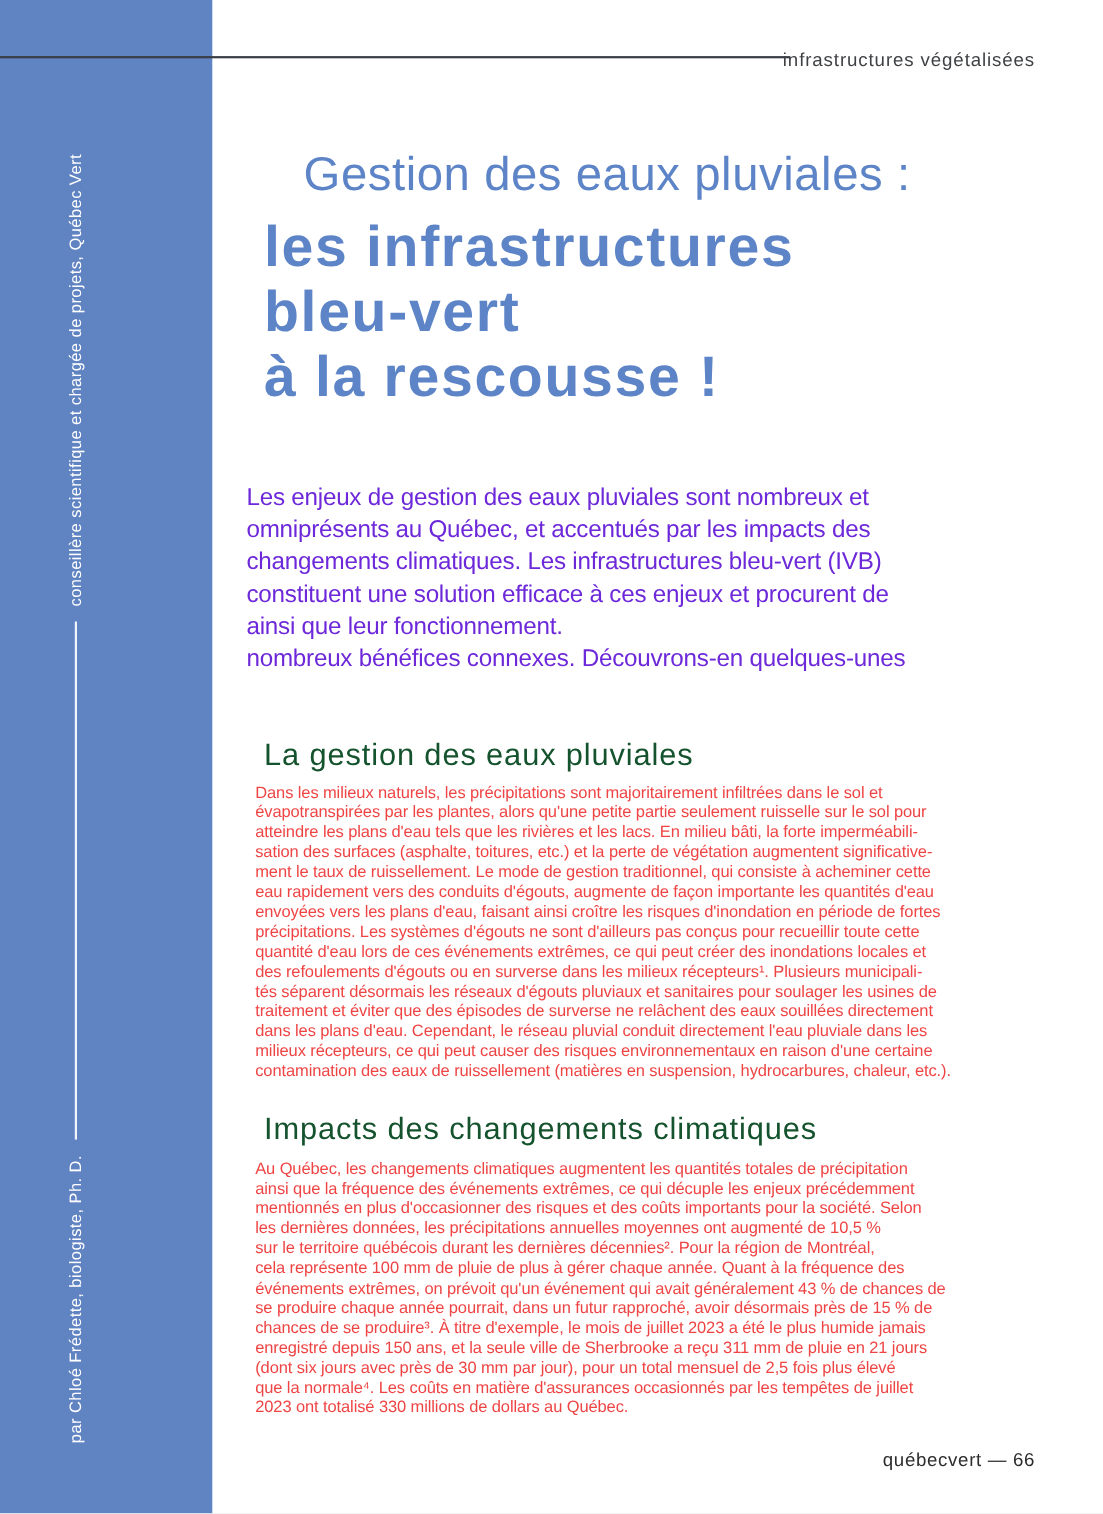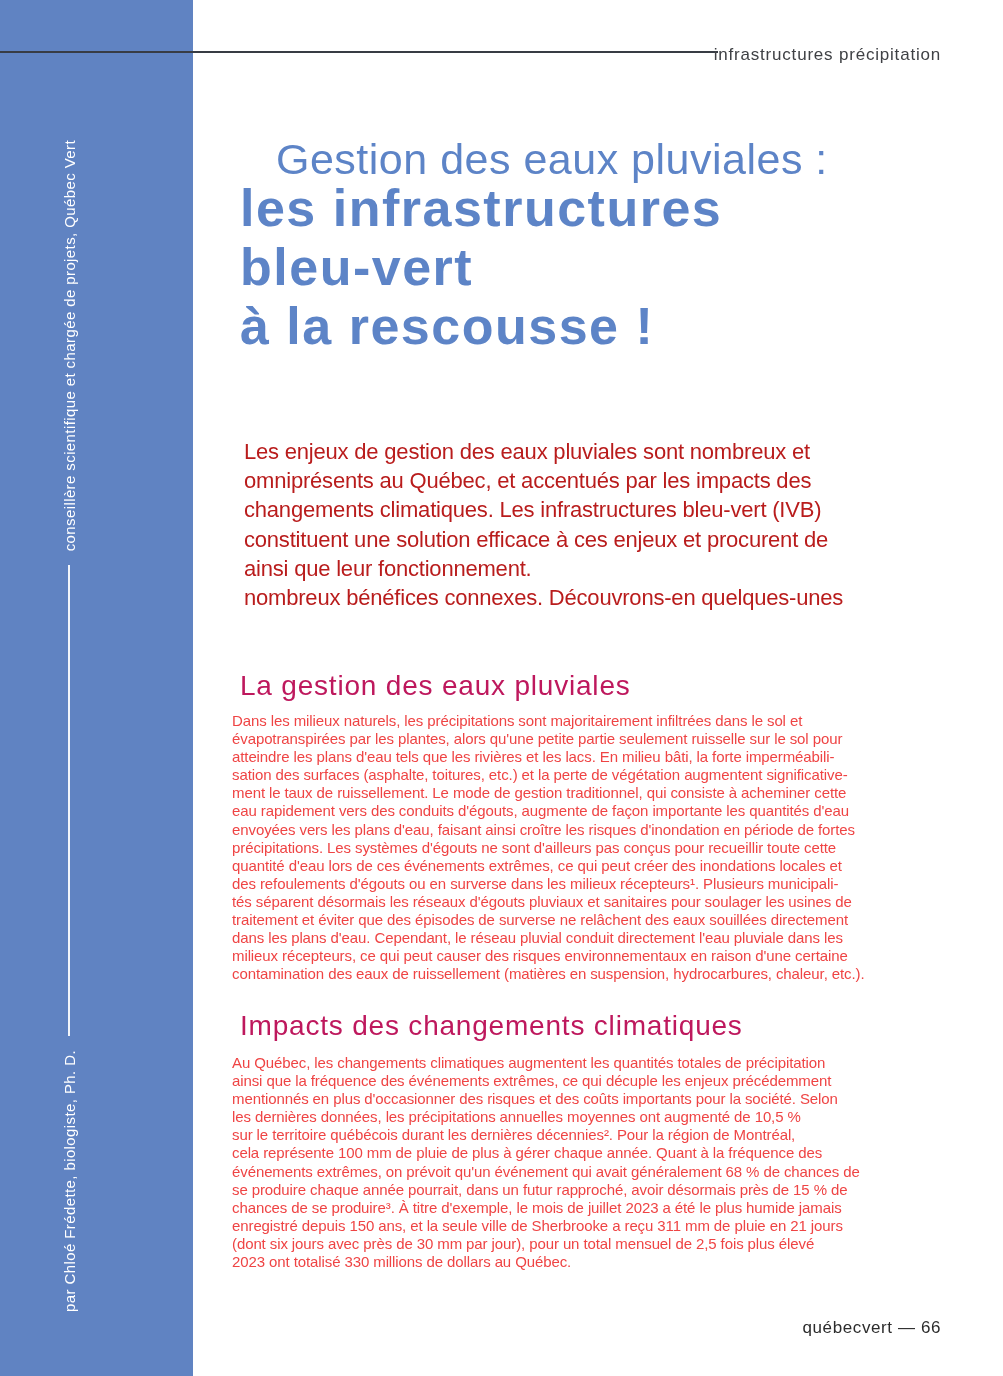--- a/index.html
+++ b/index.html
@@ -36,35 +36,35 @@
     font-size:17px;letter-spacing:.8px;font-weight:500;color:#3f4145;
     white-space:nowrap;
   }
   
   .title-light{
     position:absolute;left:240px;top:135px;
     font-size:43px;line-height:48px;letter-spacing:.5px;
     color:var(--title-blue,#5d84c7);white-space:nowrap;font-weight:400;margin-left:36px;
   }
   .title-bold{
-    position:absolute;left:240px;top:179px;
+    position:absolute;left:240px;top:196px;
     color:var(--title-blue,#5d84c7);
   }
   .title-bold .tline{
     font-size:52px;line-height:59px;letter-spacing:1.5px;
     font-weight:700;white-space:nowrap;
   }
   
-  .lead{position:absolute;left:244px;top:437px;color:#b91c1c;}
+  .lead{position:absolute;left:224px;top:437px;color:#6d28d9;}
   .lead .tline{font-size:22px;line-height:29.2px;letter-spacing:-.2px;white-space:nowrap;}
   
   .sec-h{
     position:absolute;left:240px;margin:0;
     font-size:28px;line-height:34px;letter-spacing:.8px;
-    font-weight:500;color:#be185d;white-space:nowrap;
+    font-weight:500;color:#14532d;white-space:nowrap;
   }
   .sec-h.h1{top:669px;}
   .sec-h.h2{top:1009px;}
   
   .body-p{position:absolute;left:232px;color:#ef4444;}
   .body-p .tline{font-size:15px;line-height:18.1px;letter-spacing:-.1px;white-space:nowrap;}
   .body-p.p1{top:712px;}
   .body-p.p2{top:1054px;}
   
   .footer{
@@ -79,21 +79,21 @@
 
   <div class="band">
     <div class="byline-row">
       <span>par Chloé Frédette, biologiste, Ph. D.</span>
       <span class="byline-rule"></span>
       <span>conseillère scientifique et chargée de projets, Québec Vert</span>
     </div>
   </div>
 
   <div class="header-rule"></div>
-  <div class="header-tag">infrastructures précipitation</div>
+  <div class="header-tag">infrastructures végétalisées</div>
 
   <div class="title-light">Gestion des eaux pluviales :</div>
   <div class="title-bold">
       <div class="tline">les infrastructures</div>
       <div class="tline">bleu-vert</div>
       <div class="tline">à la rescousse !</div>
     </div>
 
   <div class="lead">
       <div class="tline">Les enjeux de gestion des eaux pluviales sont nombreux et</div>
@@ -124,25 +124,26 @@
     </div>
 
   <h2 class="sec-h h2">Impacts des changements climatiques</h2>
   <div class="body-p p2">
       <div class="tline">Au Québec, les changements climatiques augmentent les quantités totales de précipitation</div>
       <div class="tline">ainsi que la fréquence des événements extrêmes, ce qui décuple les enjeux précédemment</div>
       <div class="tline">mentionnés en plus d'occasionner des risques et des coûts importants pour la société. Selon</div>
       <div class="tline">les dernières données, les précipitations annuelles moyennes ont augmenté de 10,5 %</div>
       <div class="tline">sur le territoire québécois durant les dernières décennies². Pour la région de Montréal,</div>
       <div class="tline">cela représente 100 mm de pluie de plus à gérer chaque année. Quant à la fréquence des</div>
-      <div class="tline">événements extrêmes, on prévoit qu'un événement qui avait généralement 68 % de chances de</div>
+      <div class="tline">événements extrêmes, on prévoit qu'un événement qui avait généralement 43 % de chances de</div>
       <div class="tline">se produire chaque année pourrait, dans un futur rapproché, avoir désormais près de 15 % de</div>
       <div class="tline">chances de se produire³. À titre d'exemple, le mois de juillet 2023 a été le plus humide jamais</div>
       <div class="tline">enregistré depuis 150 ans, et la seule ville de Sherbrooke a reçu 311 mm de pluie en 21 jours</div>
       <div class="tline">(dont six jours avec près de 30 mm par jour), pour un total mensuel de 2,5 fois plus élevé</div>
+      <div class="tline">que la normale⁴. Les coûts en matière d'assurances occasionnés par les tempêtes de juillet</div>
       <div class="tline">2023 ont totalisé 330 millions de dollars au Québec.</div>
     </div>
 
   <div class="footer">
     <span>québecvert</span><span> — </span><span>66</span>
   </div>
 
 </div>
 
 </body></html>

